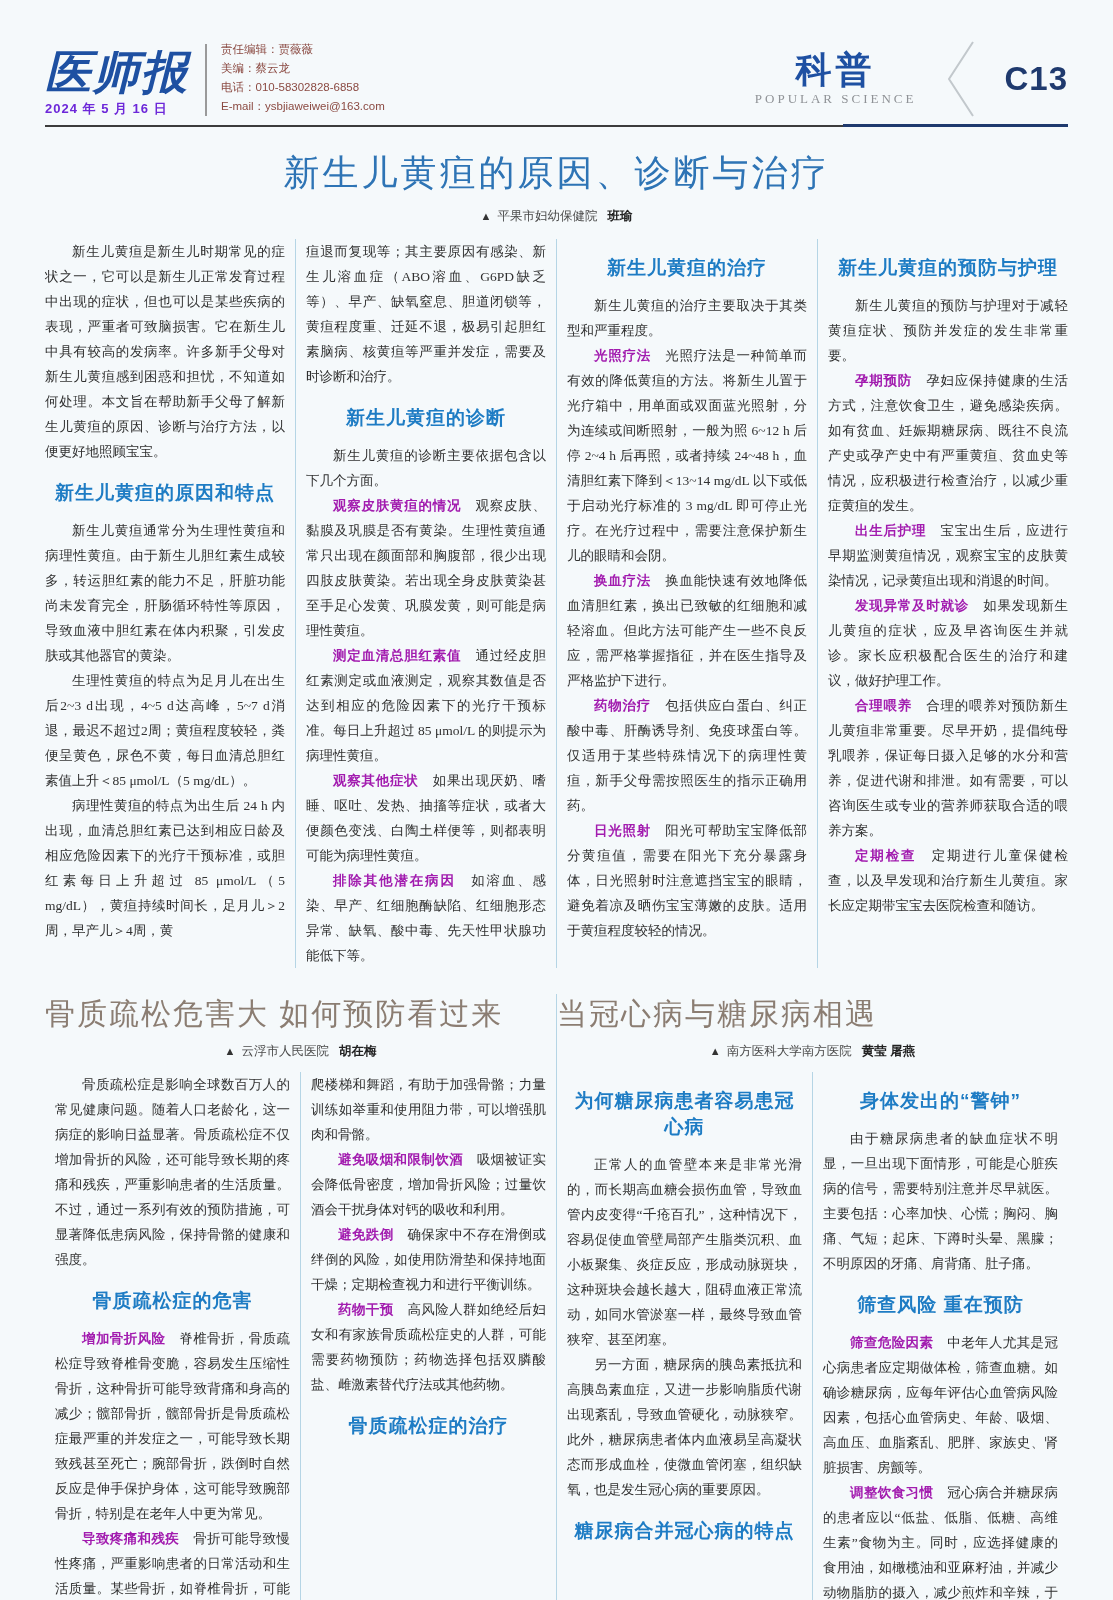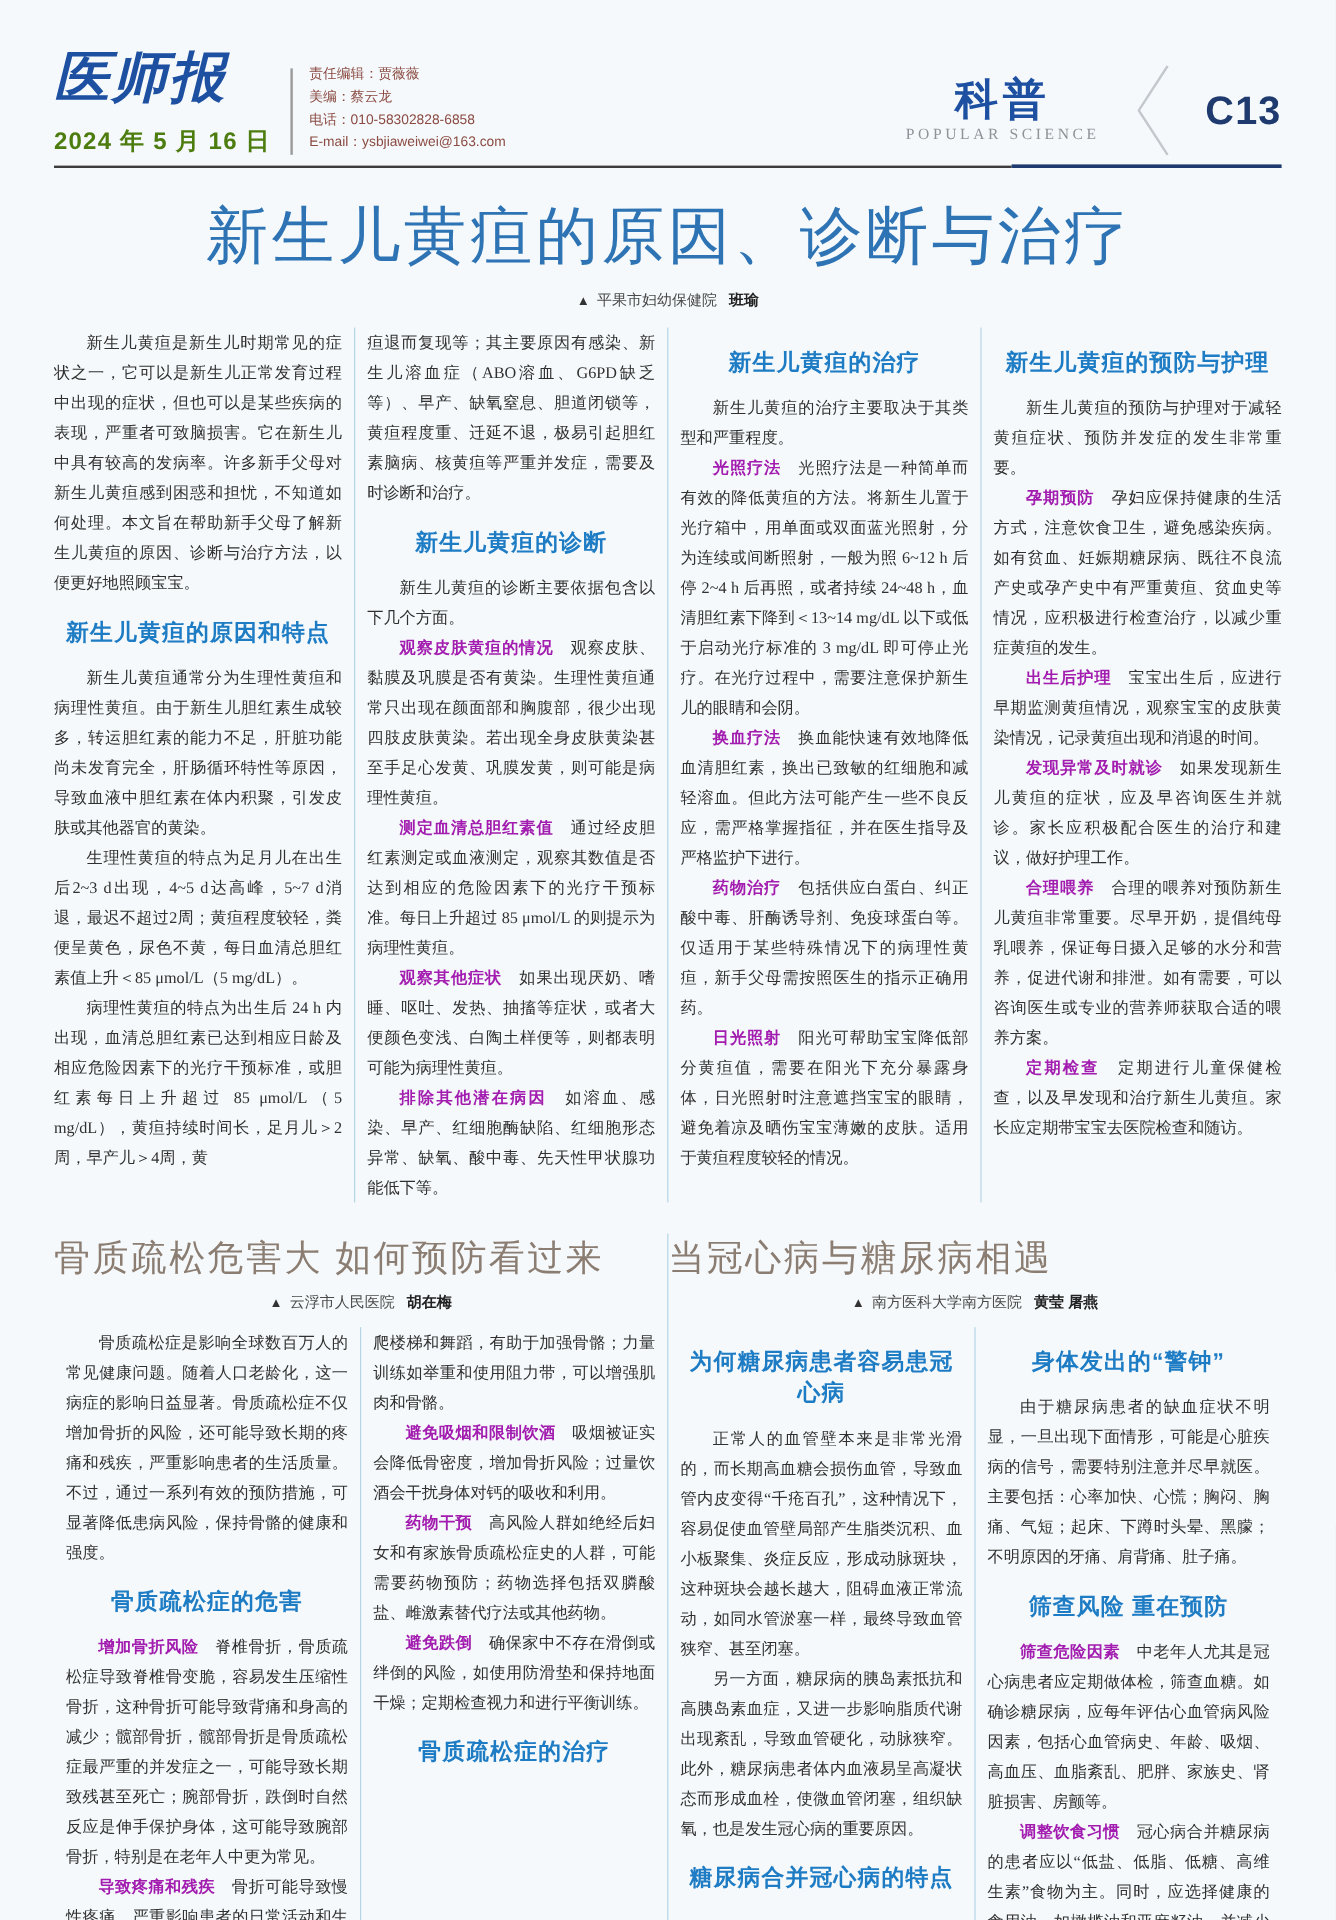--- a/index.html
+++ b/index.html
@@ -27,21 +27,21 @@
   .masthead{display:flex;align-items:flex-end;}
   .mh-left{display:flex;flex-direction:column;align-items:flex-start;}
   .paper-logo{
     font-family:"DejaVu Serif","Liberation Serif",serif;
     font-weight:bold;font-style:italic;
     font-size:46px;line-height:1.05;color:var(--logo-blue);
     letter-spacing:2px;
   }
   .paper-date{
     font-family:"Liberation Sans","DejaVu Sans",sans-serif;
-    font-weight:bold;font-size:20px;color:#4d7c0f;margin-top:16px;letter-spacing:1px;
+    font-weight:bold;font-size:13px;color:#6d28d9;margin-top:4px;letter-spacing:1px;
   }
   .mh-divider{width:2px;height:72px;background:#9a9a9a;margin:0 14px 2px 16px;}
   .mh-info{
     font-family:"Liberation Sans","DejaVu Sans",sans-serif;
     font-size:11.5px;line-height:1.65;color:var(--masthead-red);
     padding-bottom:2px;
   }
   .mh-spacer{flex:1;}
   .mh-right{display:flex;align-items:center;gap:25px;padding-bottom:0;}
   .section-block{text-align:center;}
@@ -58,21 +58,21 @@
     font-family:"Liberation Sans","DejaVu Sans",sans-serif;
     font-weight:bold;font-size:33px;color:var(--navy);letter-spacing:1px;
   }
   .rule-row{display:flex;align-items:flex-end;margin-top:6px;}
   .rule-dark{flex:1;height:2px;background:#3c3c3c;}
   .rule-blue{width:225px;height:3px;background:var(--navy);}
   
   .main-title{
     text-align:center;
     font-family:"Liberation Sans","DejaVu Sans",sans-serif;
-    font-weight:normal;font-size:52px;color:var(--title-blue);
+    font-weight:normal;font-size:36px;color:var(--title-blue);
     letter-spacing:3px;margin-top:22px;
   }
   .byline{
     text-align:center;
     font-family:"Liberation Sans","DejaVu Sans",sans-serif;
     font-size:12.5px;color:#4a4a4a;margin-top:10px;
   }
   .byline .tri{font-size:11px;color:#333;margin-right:6px;}
   .byline b{margin-left:10px;color:#222;}
   .cols{display:flex;margin-top:14px;}
@@ -190,22 +190,22 @@
       <div class="cols cols-2">
         <div class="col">
             <p class="para">骨质疏松症是影响全球数百万人的常见健康问题。随着人口老龄化，这一病症的影响日益显著。骨质疏松症不仅增加骨折的风险，还可能导致长期的疼痛和残疾，严重影响患者的生活质量。不过，通过一系列有效的预防措施，可显著降低患病风险，保持骨骼的健康和强度。</p>
             <div class="sec-heading">骨质疏松症的危害</div>
             <p class="para"><b class="run-in">增加骨折风险　</b>脊椎骨折，骨质疏松症导致脊椎骨变脆，容易发生压缩性骨折，这种骨折可能导致背痛和身高的减少；髋部骨折，髋部骨折是骨质疏松症最严重的并发症之一，可能导致长期致残甚至死亡；腕部骨折，跌倒时自然反应是伸手保护身体，这可能导致腕部骨折，特别是在老年人中更为常见。</p>
             <p class="para"><b class="run-in">导致疼痛和残疾　</b>骨折可能导致慢性疼痛，严重影响患者的日常活动和生活质量。某些骨折，如脊椎骨折，可能需要长时间的康复治疗。</p>
           </div>
         <div class="col">
             <p class="para no-indent">爬楼梯和舞蹈，有助于加强骨骼；力量训练如举重和使用阻力带，可以增强肌肉和骨骼。</p>
             <p class="para"><b class="run-in">避免吸烟和限制饮酒　</b>吸烟被证实会降低骨密度，增加骨折风险；过量饮酒会干扰身体对钙的吸收和利用。</p>
+            <p class="para"><b class="run-in">避免跌倒　</b>确保家中不存在滑倒或绊倒的风险，如使用防滑垫和保持地面干燥；定期检查视力和进行平衡训练。</p>
             <p class="para"><b class="run-in">药物干预　</b>高风险人群如绝经后妇女和有家族骨质疏松症史的人群，可能需要药物预防；药物选择包括双膦酸盐、雌激素替代疗法或其他药物。</p>
-            <p class="para"><b class="run-in">避免跌倒　</b>确保家中不存在滑倒或绊倒的风险，如使用防滑垫和保持地面干燥；定期检查视力和进行平衡训练。</p>
             <div class="sec-heading">骨质疏松症的治疗</div>
           </div>
       </div>
     </section>
 
     <section class="bottom-article right">
       <h2 class="sub-title">当冠心病与糖尿病相遇</h2>
       <div class="byline">
         <span class="tri">▲</span><span>南方医科大学南方医院</span><b>黄莹 屠燕</b>
       </div>

